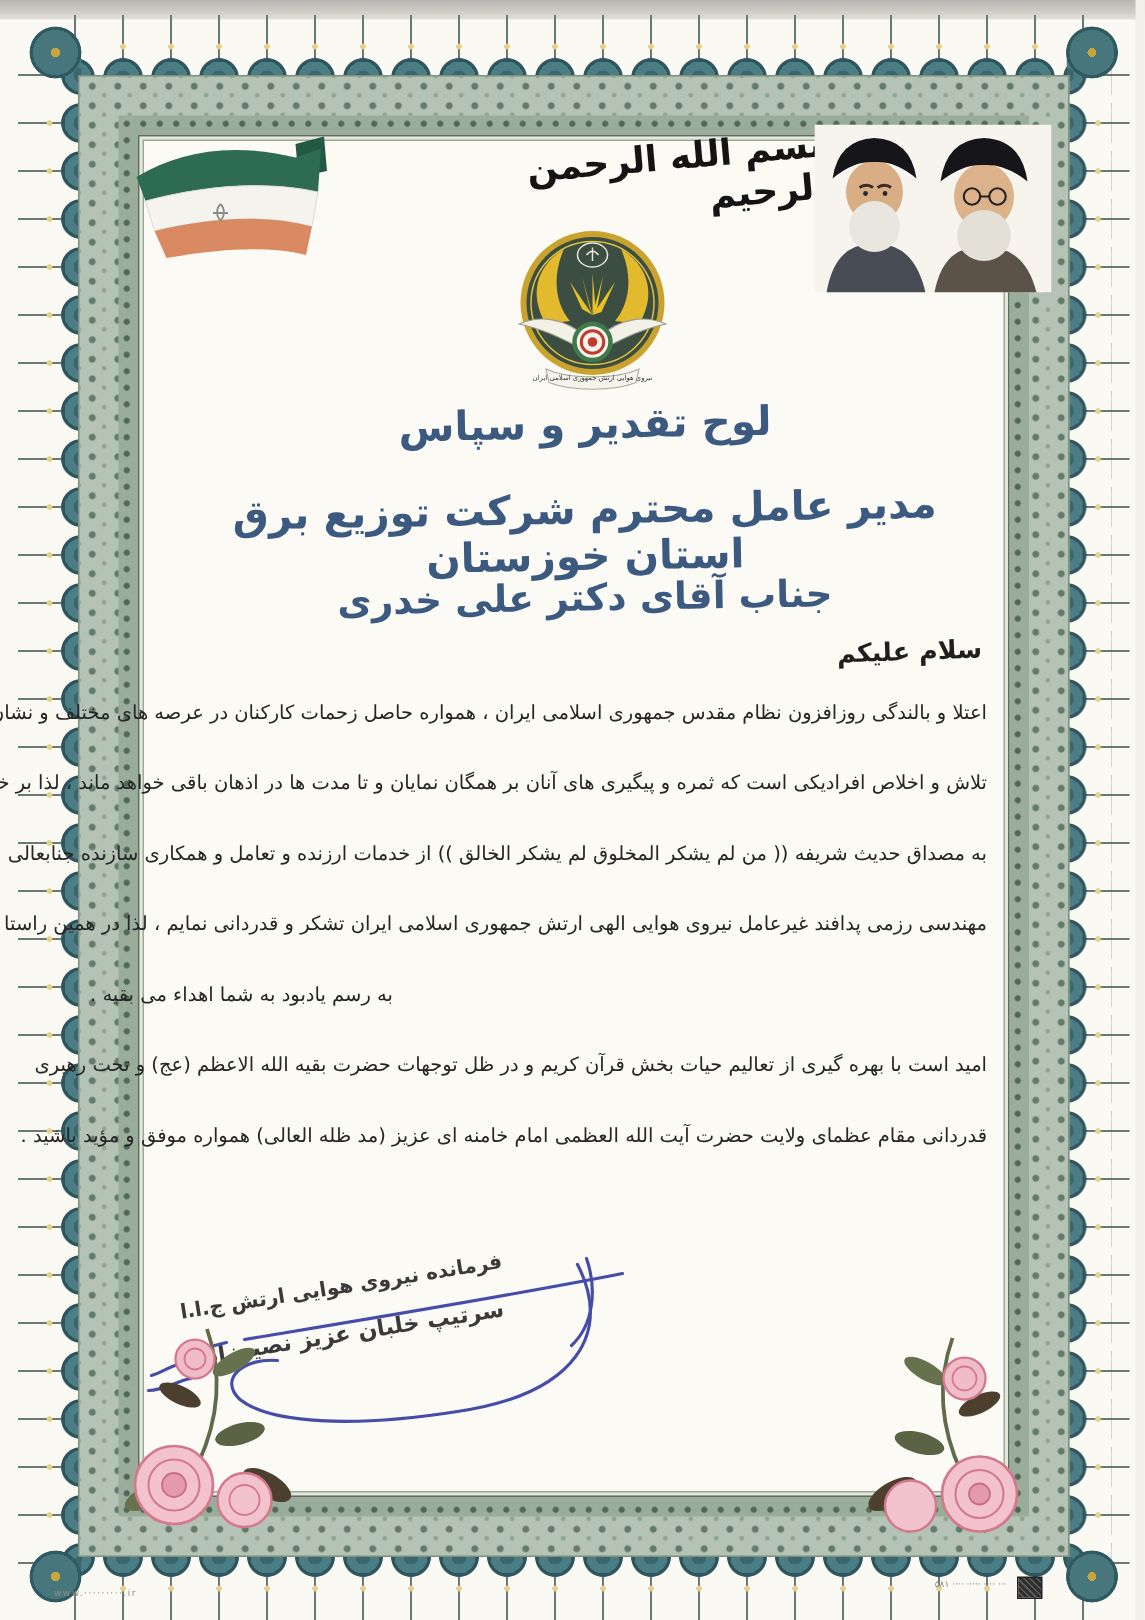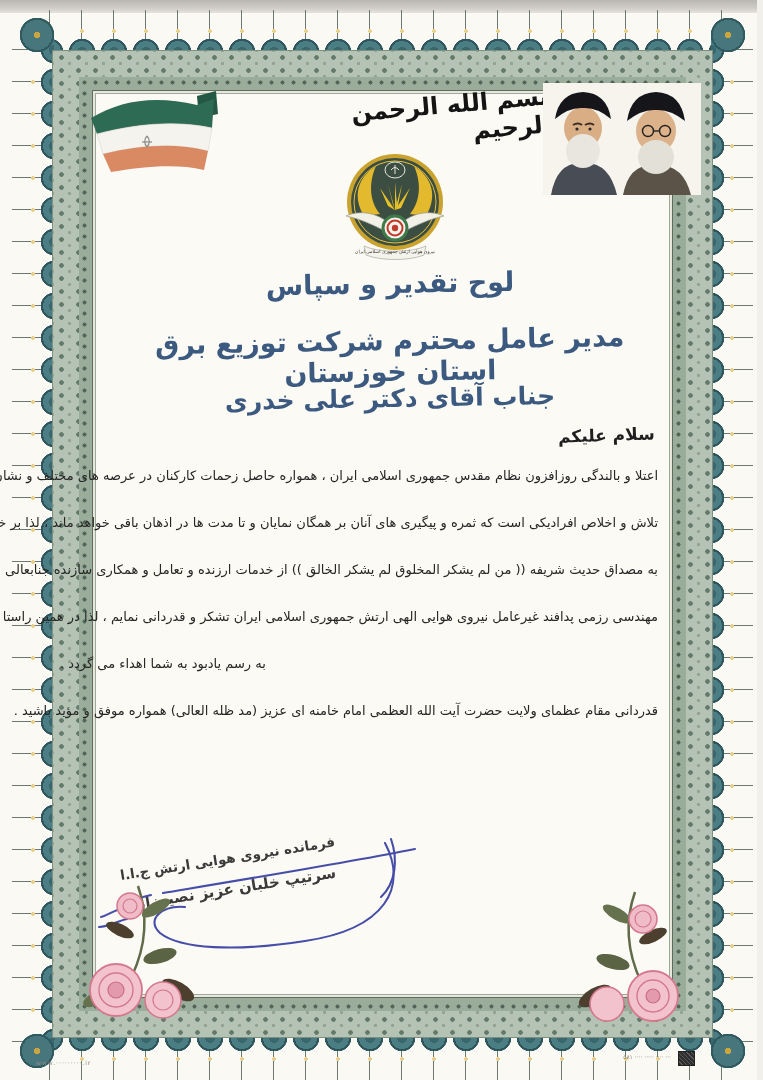--- a/index.html
+++ b/index.html
@@ -167,21 +167,22 @@
     <div class="abs title t2">مدیر عامل محترم شرکت توزیع برق استان خوزستان</div>
     <div class="abs title t3">جناب آقای دکتر علی خدری</div>
 
     <div class="abs salam">سلام علیکم</div>
 
     <div class="abs body-text">
       <div class="line">اعتلا و بالندگی روزافزون نظام مقدس جمهوری اسلامی ایران ، همواره حاصل زحمات کارکنان در عرصه های مختلف و نشان از</div>
       <div class="line">تلاش و اخلاص افرادیکی است که ثمره و پیگیری های آنان بر همگان نمایان و تا مدت ها در اذهان باقی خواهد ماند ، لذا بر خود وظیفه می دانم</div>
       <div class="line">به مصداق حدیث شریفه (( من لم یشکر المخلوق لم یشکر الخالق )) از خدمات ارزنده و تعامل و همکاری سازنده جنابعالی با معاونت</div>
       <div class="line">مهندسی رزمی پدافند غیرعامل نیروی هوایی الهی ارتش جمهوری اسلامی ایران تشکر و قدردانی نمایم ، لذا در همین راستا این لوح</div>
-      <div class="line align-left">به رسم یادبود به شما اهداء می گردد .</div>
+      <div class="line align-left">به رسم یادبود به شما اهداء می بقیه .</div>
+      <div class="line">امید است با بهره گیری از تعالیم حیات بخش قرآن کریم و در ظل توجهات حضرت بقیه الله الاعظم (عج) و تحت رهبری</div>
       <div class="line align-left">قدردانی مقام عظمای ولایت حضرت آیت الله العظمی امام خامنه ای عزیز (مد ظله العالی) همواره موفق و مؤید باشید .</div>
     </div>
 
     <div class="abs sig-block">
       <div class="sig-line1">فرمانده نیروی هوایی ارتش ج.ا.ا</div>
       <div class="sig-line2">سرتیپ خلبان عزیز نصیرزاده</div>
     </div>
     <svg class="abs ink" width="340" height="135" viewBox="0 0 340 135">
       <g fill="none" stroke="#464da8" stroke-width="2.1" stroke-linecap="round">
         <path d="M330 14 C 260 28 150 46 78 58"></path>

